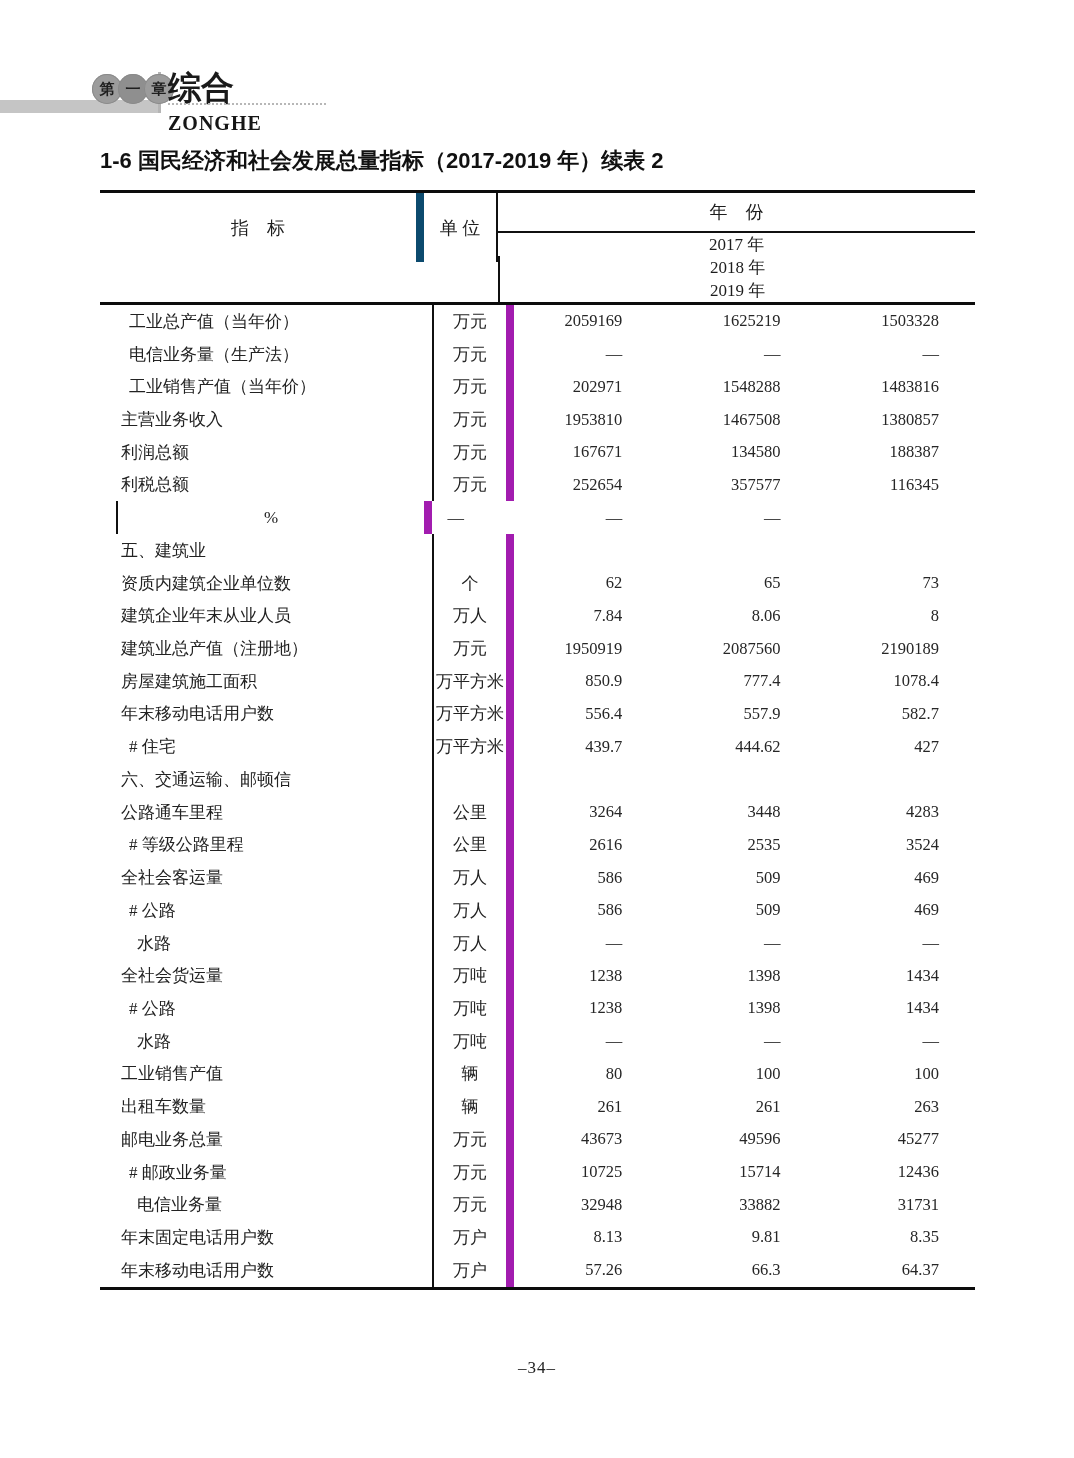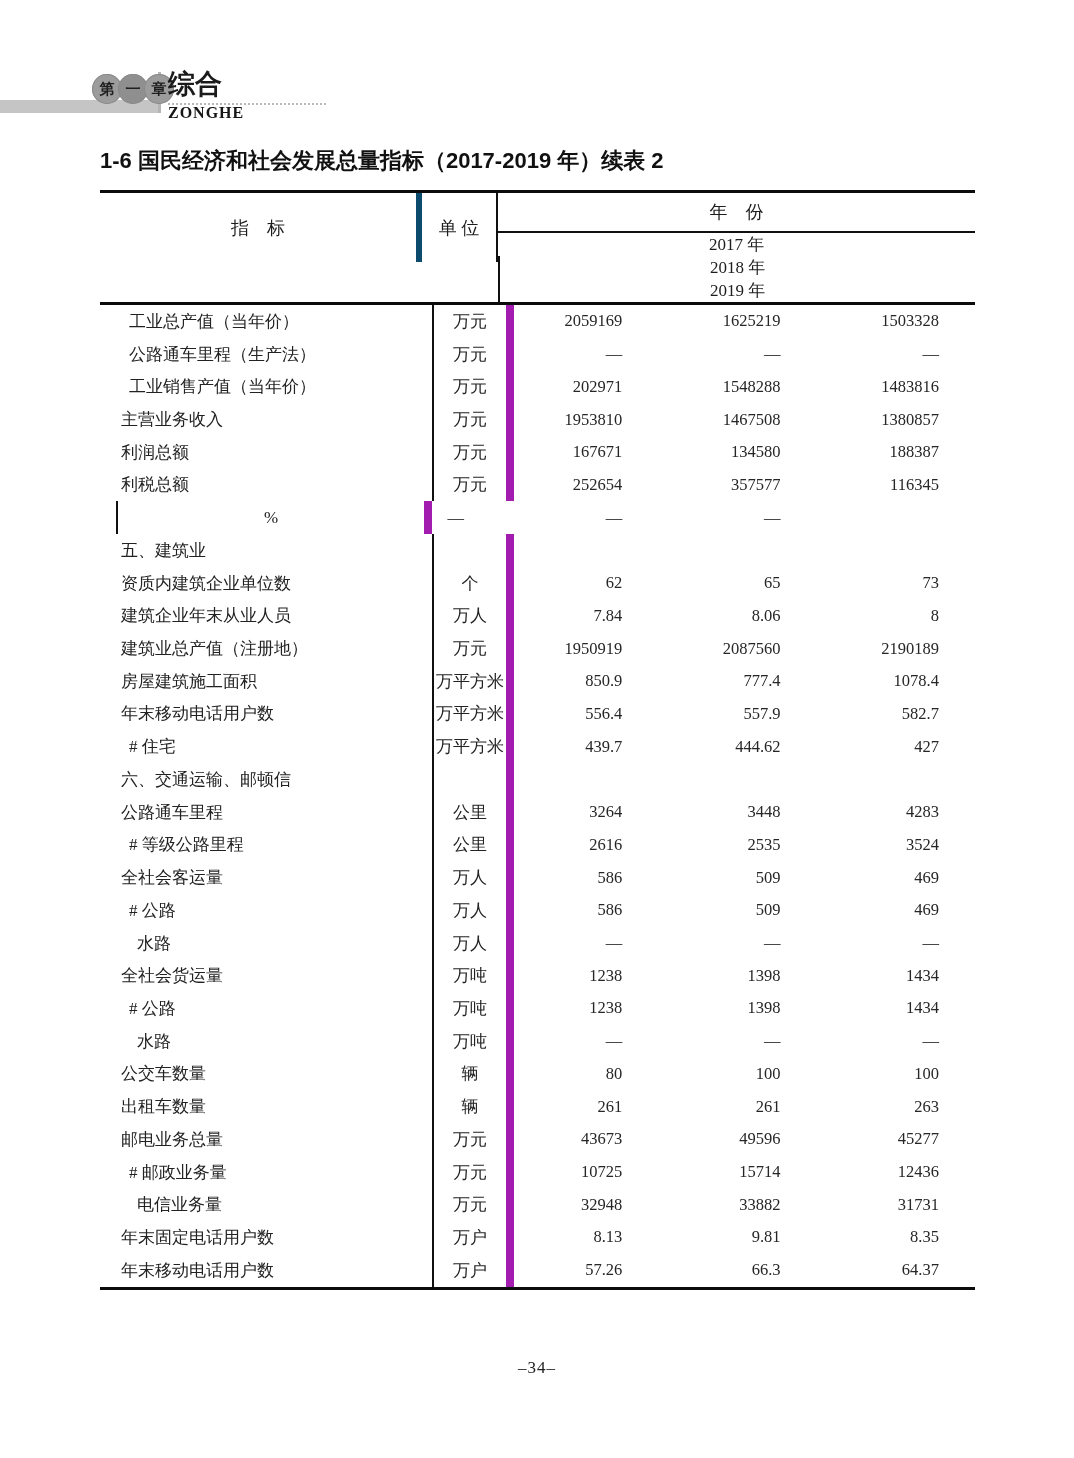--- a/index.html
+++ b/index.html
@@ -33,29 +33,29 @@
   .badge .circ.mid{background:#8f8f8f;}
   .vdivider{
     position:absolute;left:158px;top:72px;width:3px;height:41px;
     background:#b5b5b5;z-index:1;
   }
   .section-title-block{
     position:absolute;left:168px;top:68px;z-index:2;width:260px;
   }
   .section-title-zh{
     font-family:"Liberation Sans","DejaVu Sans",sans-serif;
-    font-weight:600;font-size:27px;color:#1a1a1a;line-height:1.2;
+    font-weight:600;font-size:33px;color:#1a1a1a;line-height:1.2;
     display:inline-block;
   }
   .dotted-rule{
     position:absolute;left:0px;top:35px;width:158px;
     border-bottom:2px dotted #b7b7b7;
   }
   .section-title-en{
-    font-weight:bold;font-size:16px;letter-spacing:1px;color:#161616;
+    font-weight:bold;font-size:20px;letter-spacing:1px;color:#161616;
     margin-top:4px;
   }
 
   
   .table-title{
     position:absolute;left:100px;top:146px;width:900px;
     font-family:"Liberation Sans","DejaVu Sans",sans-serif;
     font-weight:bold;font-size:22px;color:#111;
     margin:0;
   }
@@ -71,21 +71,21 @@
     display:grid;
     grid-template-columns:316px 82px 1fr;
     border-bottom:3px solid #0c0c0c;
     font-size:18px;
   }
   .h-indicator,.h-unit{
     display:flex;align-items:center;justify-content:center;
     height:69px;
   }
   .h-unit{
-    border-left:6px solid #0c4a6e;
+    border-left:8px solid #0c4a6e;
     border-right:2px solid #101010;
   }
   .h-years{display:flex;flex-direction:column;}
   .h-year-group{
     height:38px;display:flex;align-items:center;justify-content:center;
     border-bottom:2px solid #101010;
   }
   .h-year-row{
     display:grid;grid-template-columns:1fr;flex:1;
   }
@@ -161,21 +161,21 @@
     <div class="tbody">
     <div class="trow">
       <div class="c-ind" style="padding-left: 13px;">工业总产值（当年价）</div>
       <div class="c-unit">万元</div>
       <div class="c-val">2059169</div>
       <div class="c-val">1625219</div>
       <div class="c-val">1503328</div>
     </div>
 
     <div class="trow">
-      <div class="c-ind" style="padding-left: 13px;">公路通车里程（生产法）</div>
+      <div class="c-ind" style="padding-left: 13px;">电信业务量（生产法）</div>
       <div class="c-unit">万元</div>
       <div class="c-val">—</div>
       <div class="c-val">—</div>
       <div class="c-val">—</div>
     </div>
 
     <div class="trow">
       <div class="c-ind" style="padding-left: 13px;">工业销售产值（当年价）</div>
       <div class="c-unit">万元</div>
       <div class="c-val">202971</div>
@@ -336,21 +336,21 @@
 
     <div class="trow">
       <div class="c-ind" style="padding-left: 21px;">水路</div>
       <div class="c-unit">万吨</div>
       <div class="c-val">—</div>
       <div class="c-val">—</div>
       <div class="c-val">—</div>
     </div>
 
     <div class="trow">
-      <div class="c-ind" style="padding-left: 5px;">公交车数量</div>
+      <div class="c-ind" style="padding-left: 5px;">工业销售产值</div>
       <div class="c-unit">辆</div>
       <div class="c-val">80</div>
       <div class="c-val">100</div>
       <div class="c-val">100</div>
     </div>
 
     <div class="trow">
       <div class="c-ind" style="padding-left: 5px;">出租车数量</div>
       <div class="c-unit">辆</div>
       <div class="c-val">261</div>

